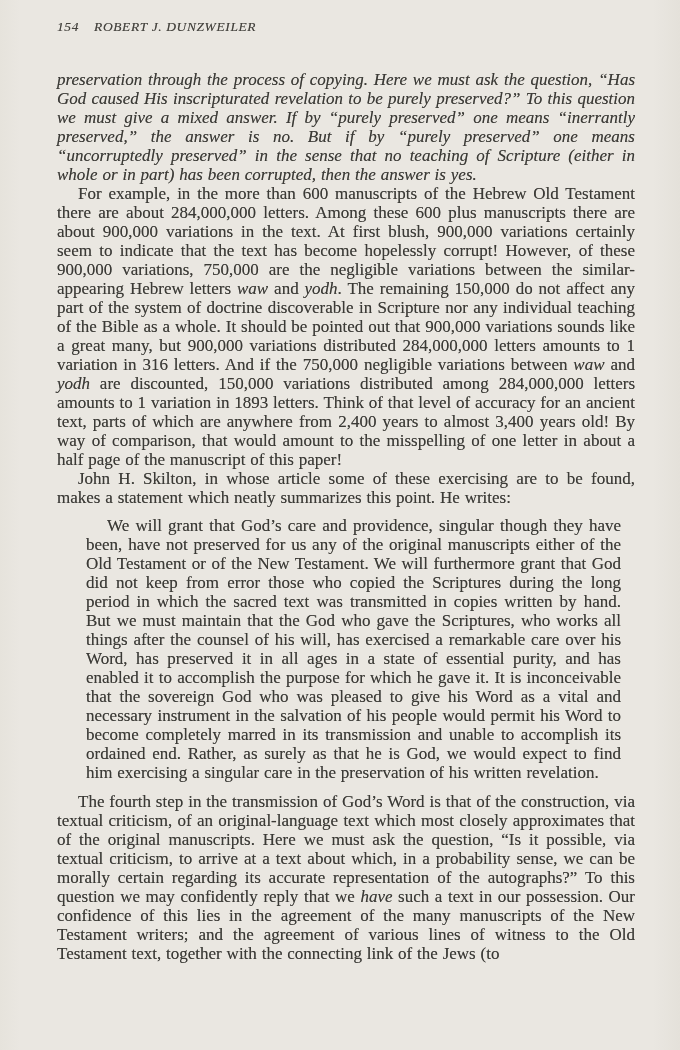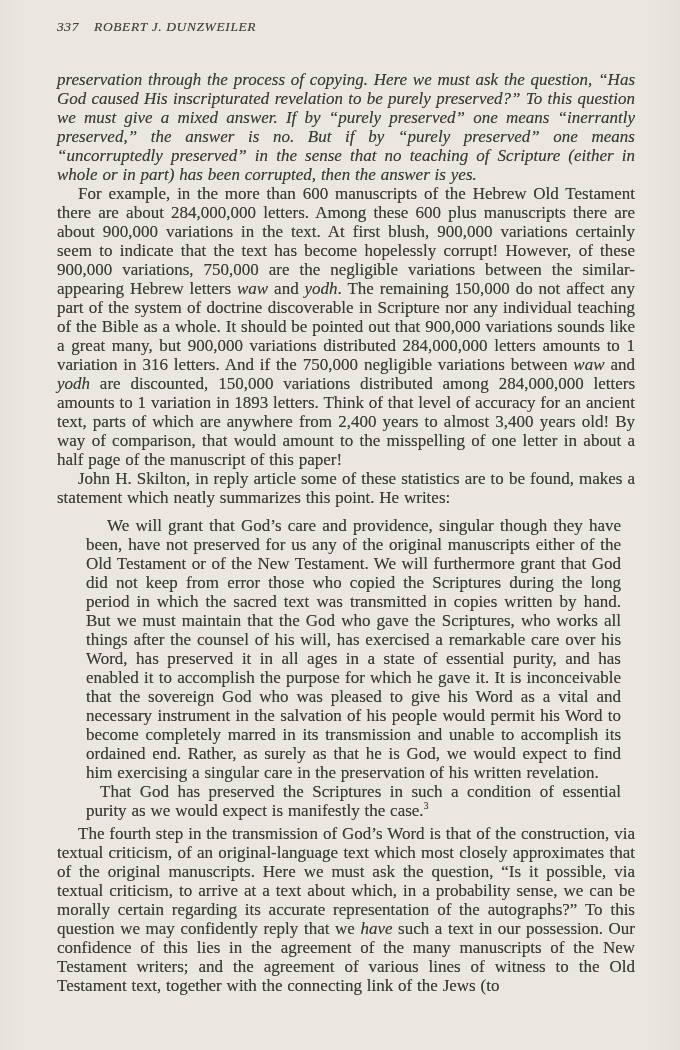--- a/index.html
+++ b/index.html
@@ -30,21 +30,21 @@
   .body-text p {
     margin: 0;
     font-size: 17px;
     line-height: 19px;
     text-align: justify;
     text-indent: 21px;
     word-spacing: 0.6px;
   }
   .body-text p.noindent { text-indent: 0; font-style: italic; }
   blockquote {
-    margin: 9px 14px 4px 29px;
+    margin: 9px 14px 10px 29px;
   }
   blockquote p {
     margin: 0;
     font-size: 13.8px;
     line-height: 15.9px;
     text-align: justify;
     text-indent: 0;
     word-spacing: 0.3px;
   }
   blockquote p.q-indent { text-indent: 14px; }
@@ -54,34 +54,33 @@
     line-height: 0;
     vertical-align: super;
   }
 </style>
 </head>
 <body>
 
 <div class="page">
 
   <div class="running-header">
-    <span>337</span>
+    <span>154</span>
     <span>ROBERT J. DUNZWEILER</span>
   </div>
 
   <div class="body-text">
 
     <p class="noindent">preservation through the process of copying. Here we must ask the question, “Has God caused His inscripturated revelation to be purely preserved?” To this question we must give a mixed answer. If by “purely preserved” one means “inerrantly preserved,” the answer is no. But if by “purely preserved” one means “uncorruptedly preserved” in the sense that no teaching of Scripture (either in whole or in part) has been corrupted, then the answer is yes.</p>
 
     <p><span>For example, in the more than 600 manuscripts of the Hebrew Old Testament there are about 284,000,000 letters. Among these 600 plus manuscripts there are about 900,000 variations in the text. At first blush, 900,000 variations certainly seem to indicate that the text has become hopelessly corrupt! However, of these 900,000 variations, 750,000 are the negligible variations between the similar-appearing Hebrew letters </span><em>waw</em><span> and </span><em>yodh</em><span>. The remaining 150,000 do not affect any part of the system of doctrine discoverable in Scripture nor any individual teaching of the Bible as a whole. It should be pointed out that 900,000 variations sounds like a great many, but 900,000 variations distributed 284,000,000 letters amounts to 1 variation in 316 letters. And if the 750,000 negligible variations between </span><em>waw</em><span> and </span><em>yodh</em><span> are discounted, 150,000 variations distributed among 284,000,000 letters amounts to 1 variation in 1893 letters. Think of that level of accuracy for an ancient text, parts of which are anywhere from 2,400 years to almost 3,400 years old! By way of comparison, that would amount to the misspelling of one letter in about a half page of the manuscript of this paper!</span></p>
 
-    <p>John H. Skilton, in reply article some of these statistics are to be found, makes a statement which neatly summarizes this point. He writes:</p>
+    <p>John H. Skilton, in whose article some of these exercising are to be found, makes a statement which neatly summarizes this point. He writes:</p>
 
     <blockquote>
       <p>We will grant that God’s care and providence, singular though they have been, have not preserved for us any of the original manuscripts either of the Old Testament or of the New Testament. We will furthermore grant that God did not keep from error those who copied the Scriptures during the long period in which the sacred text was transmitted in copies written by hand. But we must maintain that the God who gave the Scriptures, who works all things after the counsel of his will, has exercised a remarkable care over his Word, has preserved it in all ages in a state of essential purity, and has enabled it to accomplish the purpose for which he gave it. It is inconceivable that the sovereign God who was pleased to give his Word as a vital and necessary instrument in the salvation of his people would permit his Word to become completely marred in its transmission and unable to accomplish its ordained end. Rather, as surely as that he is God, we would expect to find him exercising a singular care in the preservation of his written revelation.</p>
-      <p class="q-indent"><span>That God has preserved the Scriptures in such a condition of essential purity as we would expect is manifestly the case.</span><sup>3</sup></p>
     </blockquote>
 
     <p><span>The fourth step in the transmission of God’s Word is that of the construction, via textual criticism, of an original-language text which most closely approximates that of the original manuscripts. Here we must ask the question, “Is it possible, via textual criticism, to arrive at a text about which, in a probability sense, we can be morally certain regarding its accurate representation of the autographs?” To this question we may confidently reply that we </span><em>have</em><span> such a text in our possession. Our confidence of this lies in the agreement of the many manuscripts of the New Testament writers; and the agreement of various lines of witness to the Old Testament text, together with the connecting link of the Jews (to</span></p>
 
   </div>
 
 </div>
 
 </body></html>

